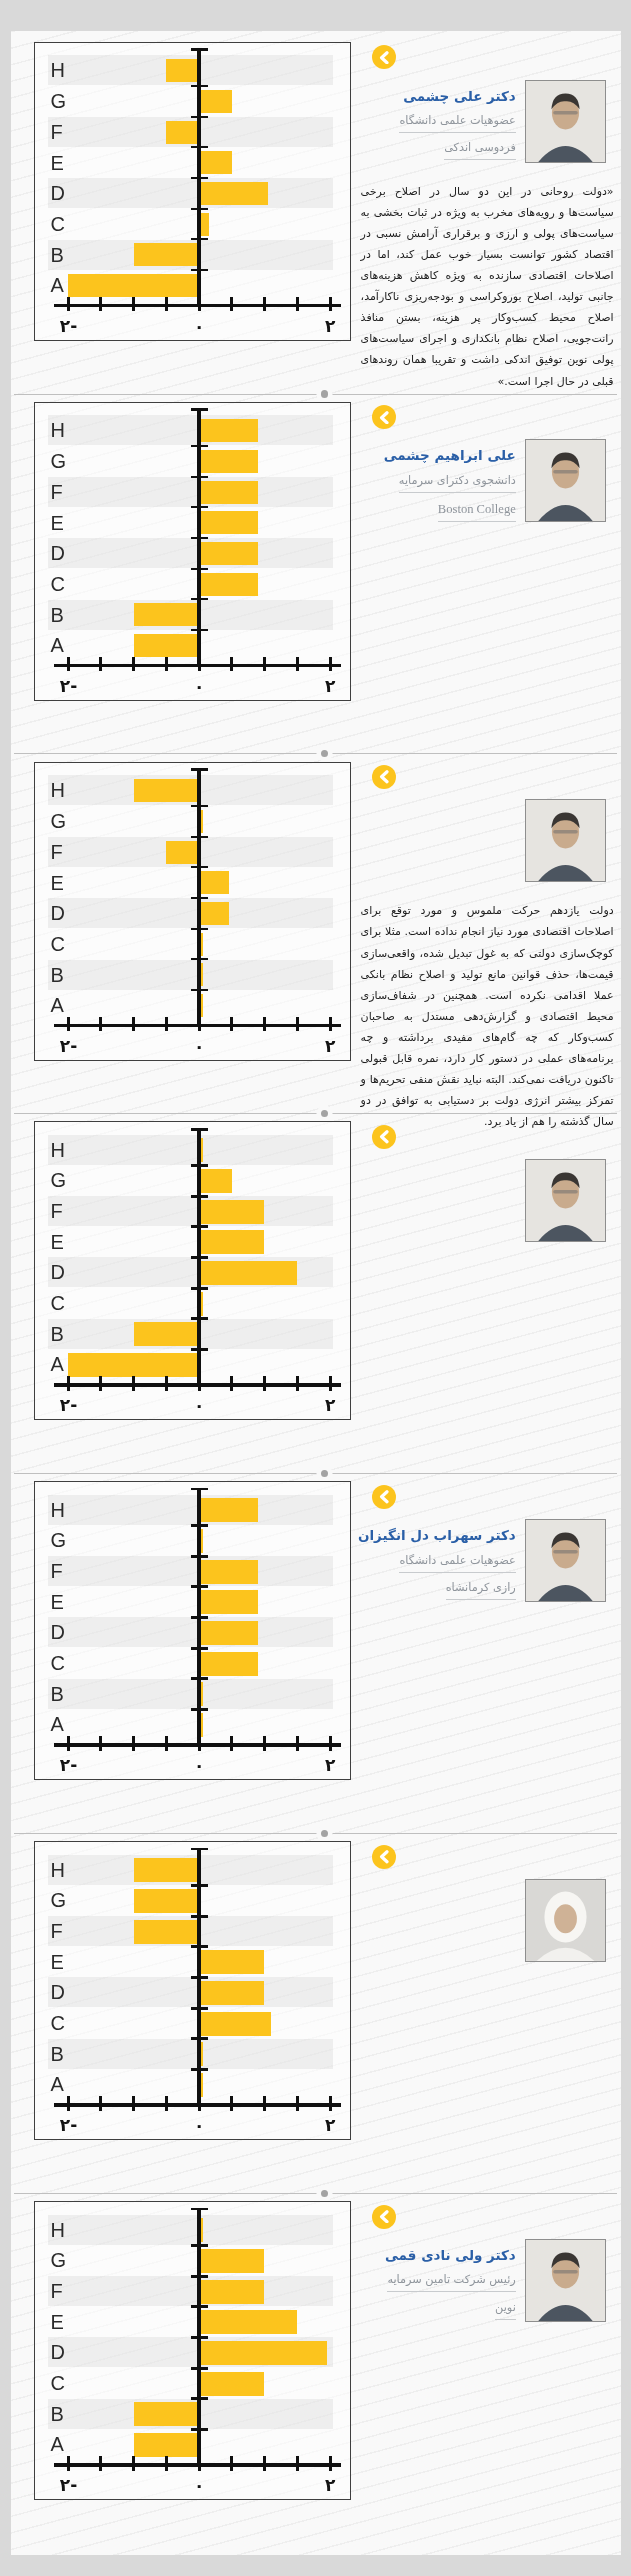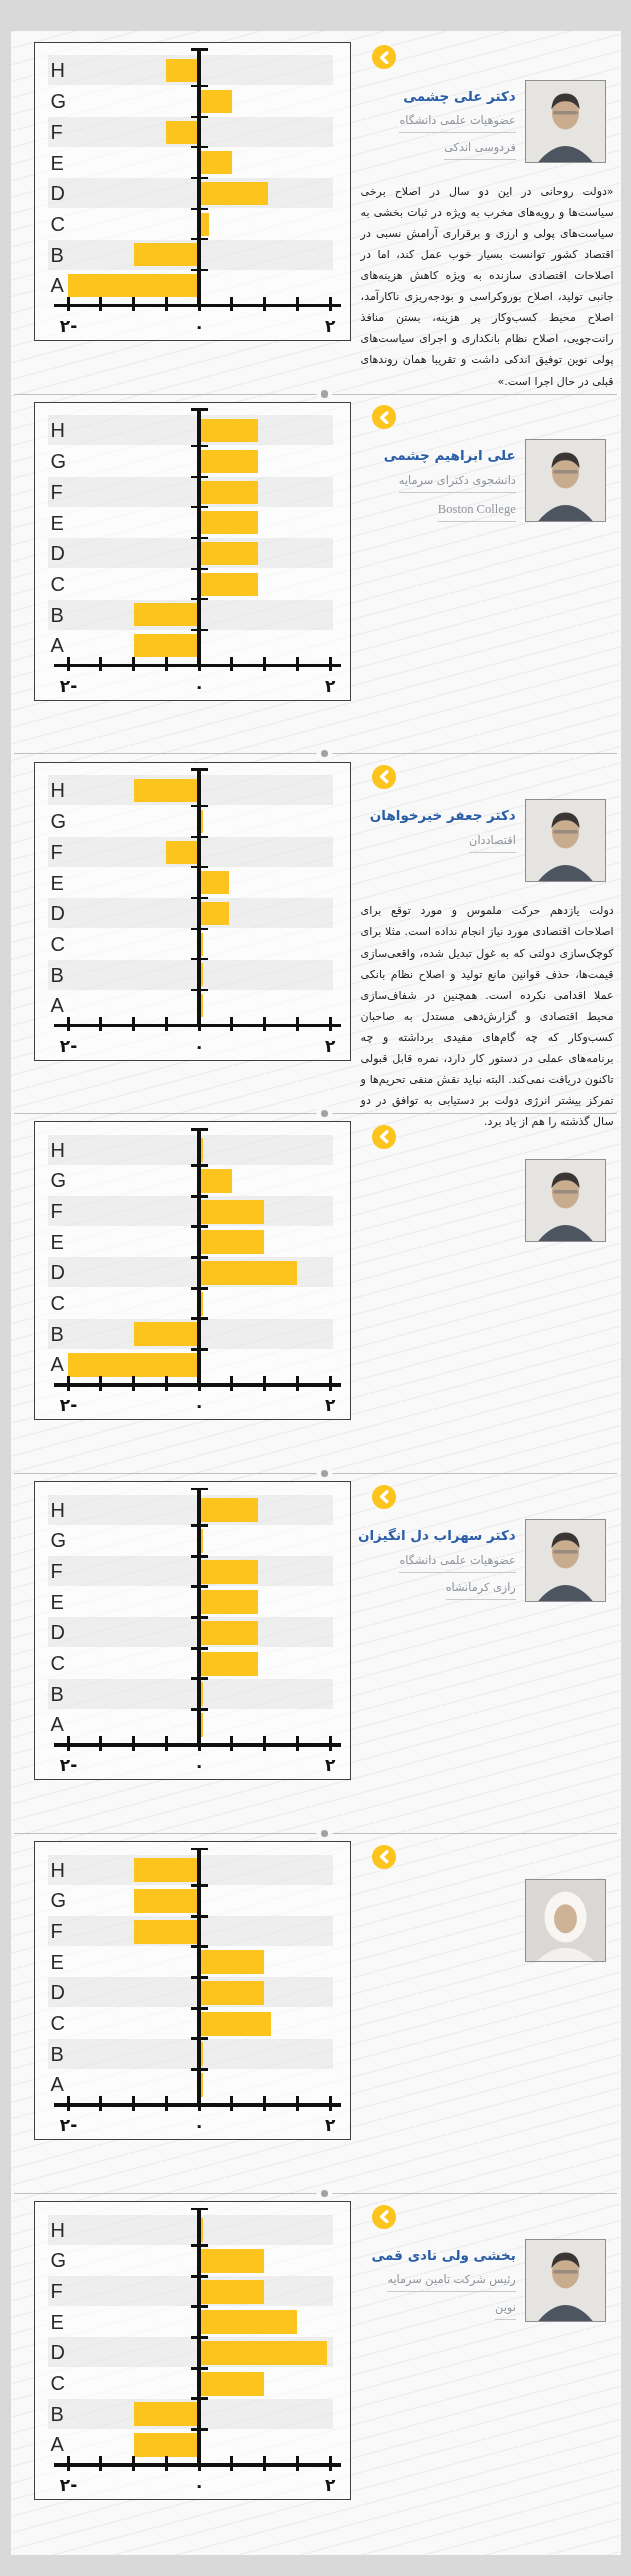--- a/index.html
+++ b/index.html
@@ -271,24 +271,20 @@
         </div>
         <div class="photo">
           <svg viewBox="0 0 90 92" xmlns="http://www.w3.org/2000/svg">
   <rect width="90" height="92" fill="#e6e4e0"></rect>
   <path d="M14 92 Q45 56 76 92 Z" fill="#4c5560"></path>
   <ellipse cx="45" cy="36" rx="15.5" ry="19" fill="#c9ab8d"></ellipse>
   <path d="M29 32 Q30 14 45 14 Q60 14 61 32 Q54 22 45 23 Q36 22 29 32 Z" fill="#3a3633"></path>
   <rect x="31" y="34" width="28" height="4" rx="2" fill="#6f6f6f" opacity="0.55"></rect>
 </svg>
         </div>
-        <div class="id-block">
-          <div class="expert-name">دکتر جعفر خیرخواهان</div>
-          <div class="aff-line"><span class="aff">اقتصاددان</span></div>
-        </div>
         <p class="quote">دولت یازدهم حرکت ملموس و مورد توقع برای اصلاحات اقتصادی مورد نیاز انجام نداده است. مثلا برای کوچک‌سازی دولتی که به غول تبدیل شده، واقعی‌سازی قیمت‌ها، حذف قوانین مانع تولید و اصلاح نظام بانکی عملا اقدامی نکرده است. همچنین در شفاف‌سازی محیط اقتصادی و گزارش‌دهی مستدل به صاحبان کسب‌وکار که چه گام‌های مفیدی برداشته و چه برنامه‌های عملی در دستور کار دارد، نمره قابل قبولی تاکنون دریافت نمی‌کند. البته نباید نقش منفی تحریم‌ها و تمرکز بیشتر انرژی دولت بر دستیابی به توافق در دو سال گذشته را هم از یاد برد.</p>
       </section>
       <div class="divider">
         <div class="dot"></div>
       </div>
       <section class="card">
         <div class="chart-box">
           <div class="row-stripe" style="top: 12.6px;"></div>
           <span class="cat" style="top: 12.6px;">H</span>
           <div class="bar" style="width: 3.3px; top: 16px; left: 164px;"></div>
@@ -533,20 +529,20 @@
         <div class="photo">
           <svg viewBox="0 0 90 92" xmlns="http://www.w3.org/2000/svg">
   <rect width="90" height="92" fill="#e6e4e0"></rect>
   <path d="M14 92 Q45 56 76 92 Z" fill="#4c5560"></path>
   <ellipse cx="45" cy="36" rx="15.5" ry="19" fill="#c9ab8d"></ellipse>
   <path d="M29 32 Q30 14 45 14 Q60 14 61 32 Q54 22 45 23 Q36 22 29 32 Z" fill="#3a3633"></path>
   <rect x="31" y="34" width="28" height="4" rx="2" fill="#6f6f6f" opacity="0.55"></rect>
 </svg>
         </div>
         <div class="id-block">
-          <div class="expert-name">بخشی ولی نادی قمی</div>
+          <div class="expert-name">دکتر ولی نادی قمی</div>
           <div class="aff-line"><span class="aff">رئیس شرکت تامین سرمایه</span></div>
           <div class="aff-line"><span class="aff">نوین</span></div>
         </div>
       </section>
     </div>
 </div>
 
 
 </body></html>

